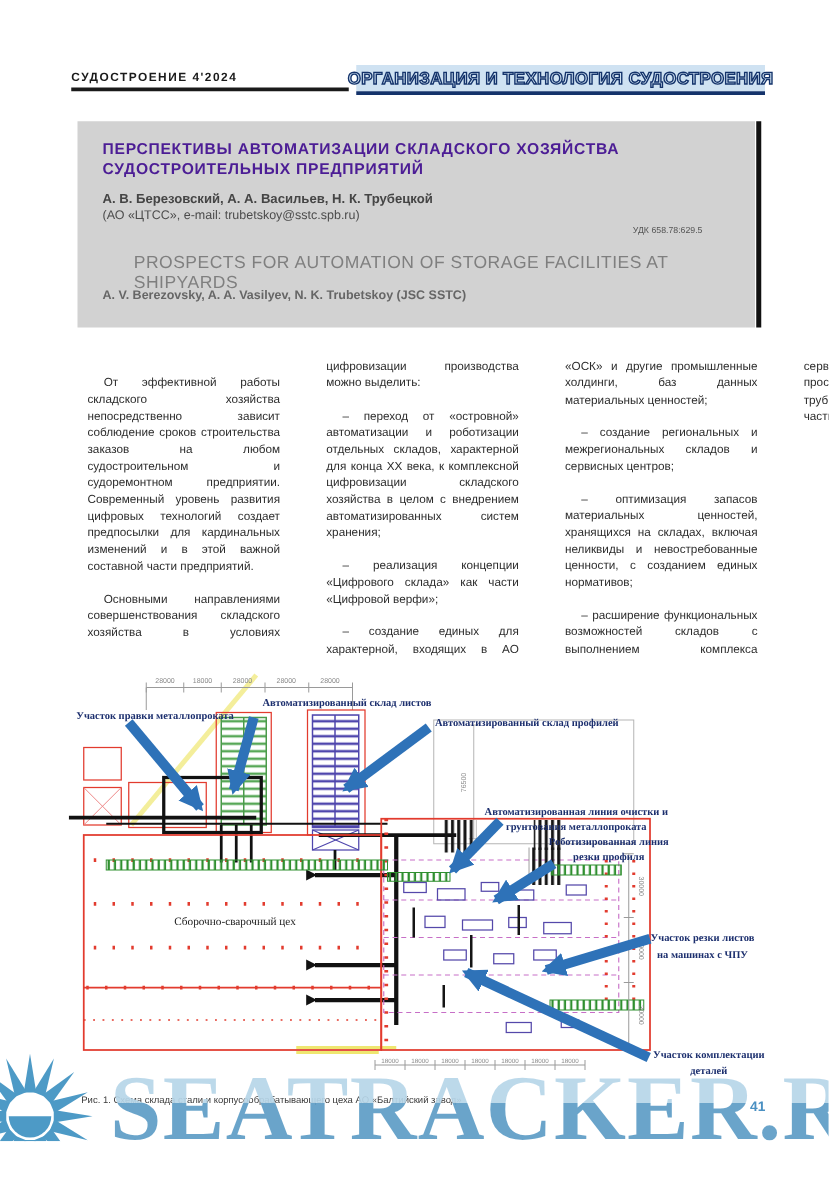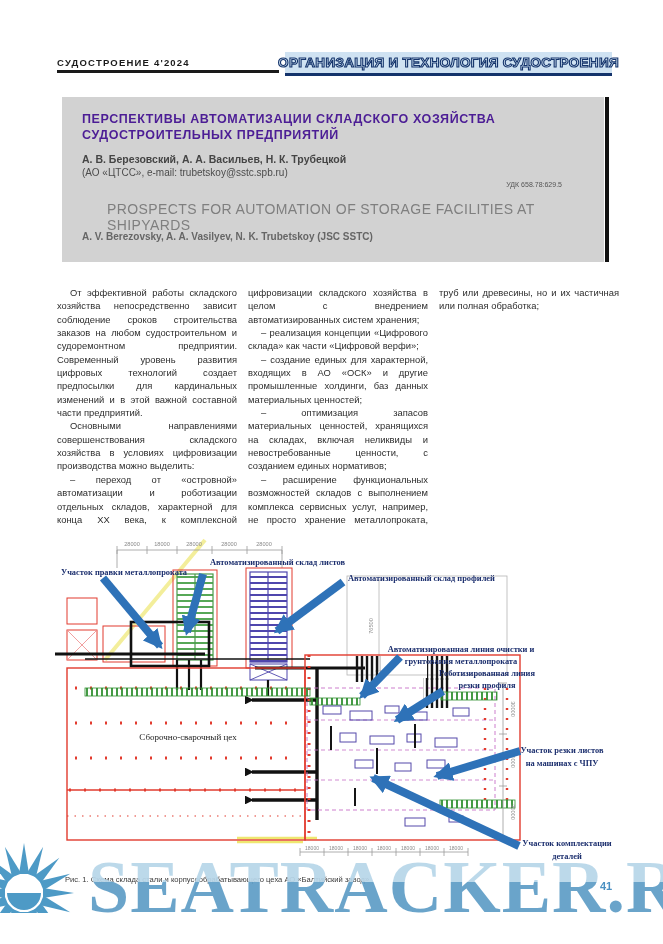--- a/index.html
+++ b/index.html
@@ -27,21 +27,21 @@
   .ru-authors{position:absolute;left:20px;top:56px;font-size:10.5px;font-weight:bold;color:#454545;}
   .ru-affil{position:absolute;left:20px;top:70px;font-size:10px;color:#4c4c4c;}
   .udk{position:absolute;right:42px;top:84px;font-size:7px;color:#555;}
   .en-title{position:absolute;left:20px;top:104px;font-size:14px;color:#7f7f7f;letter-spacing:0.4px;margin-left:25px;}
   .en-authors{position:absolute;left:20px;top:134px;font-size:10px;font-weight:bold;color:#666;}
 
   
   .body-text{position:absolute;left:57px;top:286px;width:562px;height:242px;
     column-count:3;column-gap:11px;column-fill:auto;
     font-size:9.4px;line-height:13.35px;color:#2d2d2d;text-align:justify;}
-  .body-text p{margin:0;text-indent:13px;}
+  .body-text p{margin:13px;text-indent:13px;}
 
   
   .figure-wrap{position:absolute;left:55px;top:538px;width:570px;height:332px;}
   .fig-caption{position:absolute;left:65px;top:875px;width:430px;font-size:7.6px;color:#3a3a3a;}
 
   
   .watermark{position:absolute;left:88px;top:845px;width:575px;overflow:visible;
     pointer-events:none;white-space:nowrap;}
   .watermark-text{font-family:"Liberation Serif",serif;font-weight:bold;font-size:74px;
     letter-spacing:1px;color:#5e9dc6;opacity:.92;}
@@ -79,20 +79,21 @@
     <div class="en-title">PROSPECTS FOR AUTOMATION OF STORAGE FACILITIES AT SHIPYARDS</div>
     <div class="en-authors">A. V. Berezovsky, A. A. Vasilyev, N. K. Trubetskoy (JSC SSTC)</div>
   </div>
 
   <div class="body-text">
     <p>От эффективной работы складского хозяйства непосредственно зависит соблюдение сроков строительства заказов на любом судостроительном и судоремонтном предприятии. Современный уровень развития цифровых технологий создает предпосылки для кардинальных изменений и в этой важной составной части предприятий.</p>
     <p>Основными направлениями совершенствования складского хозяйства в условиях цифровизации производства можно выделить:</p>
     <p>– переход от «островной» автоматизации и роботизации отдельных складов, характерной для конца XX века, к комплексной цифровизации складского хозяйства в целом с внедрением автоматизированных систем хранения;</p>
     <p>– реализация концепции «Цифрового склада» как части «Цифровой верфи»;</p>
     <p>– создание единых для характерной, входящих в АО «ОСК» и другие промышленные холдинги, баз данных материальных ценностей;</p>
+    <p>– создание региональных и межрегиональных складов и сервисных центров;</p>
     <p>– оптимизация запасов материальных ценностей, хранящихся на складах, включая неликвиды и невостребованные ценности, с созданием единых нормативов;</p>
     <p>– расширение функциональных возможностей складов с выполнением комплекса сервисных услуг, например, не просто хранение металлопроката, труб или древесины, но и их частичная или полная обработка;</p>
   </div>
 
   <div class="figure-wrap">
   <svg width="570" height="332" viewBox="0 0 570 332">
     <defs>
       <pattern id="pGreen" width="8" height="6" patternUnits="userSpaceOnUse">
         <rect width="8" height="6" fill="#ffffff"></rect>
         <line x1="0" y1="3" x2="8" y2="3" stroke="#57a857" stroke-width="2"></line>

